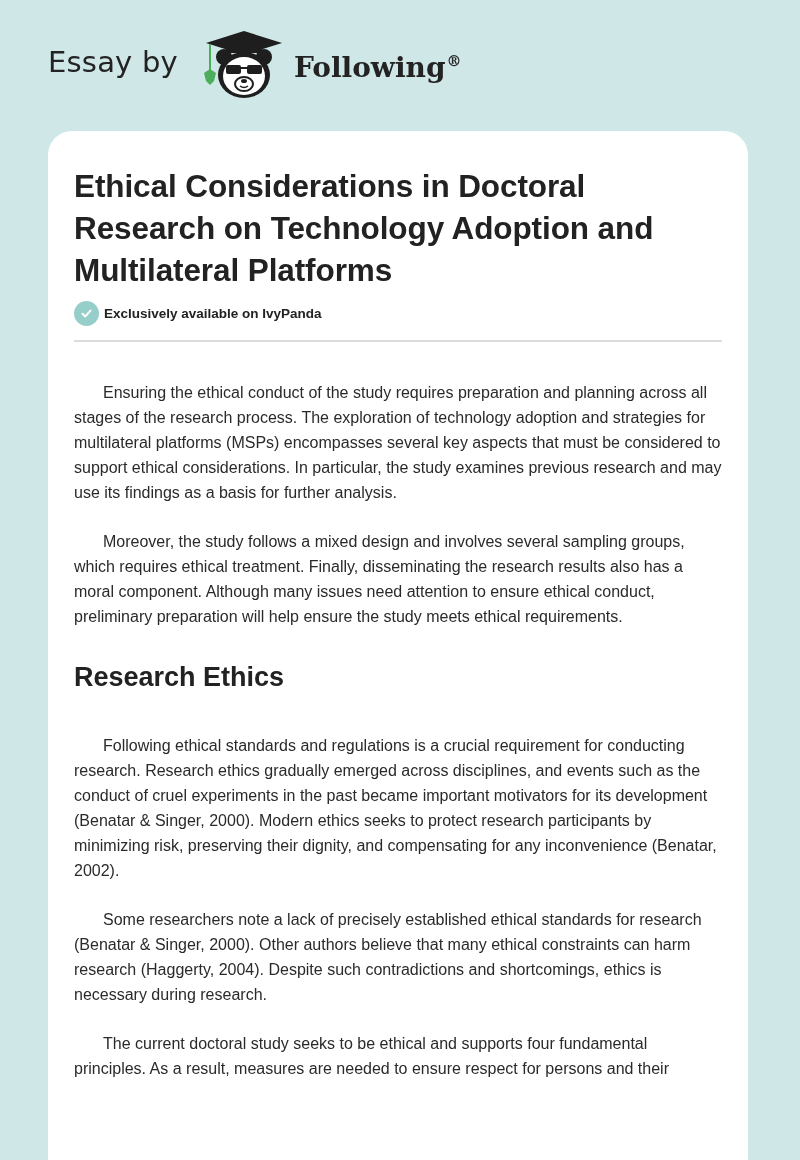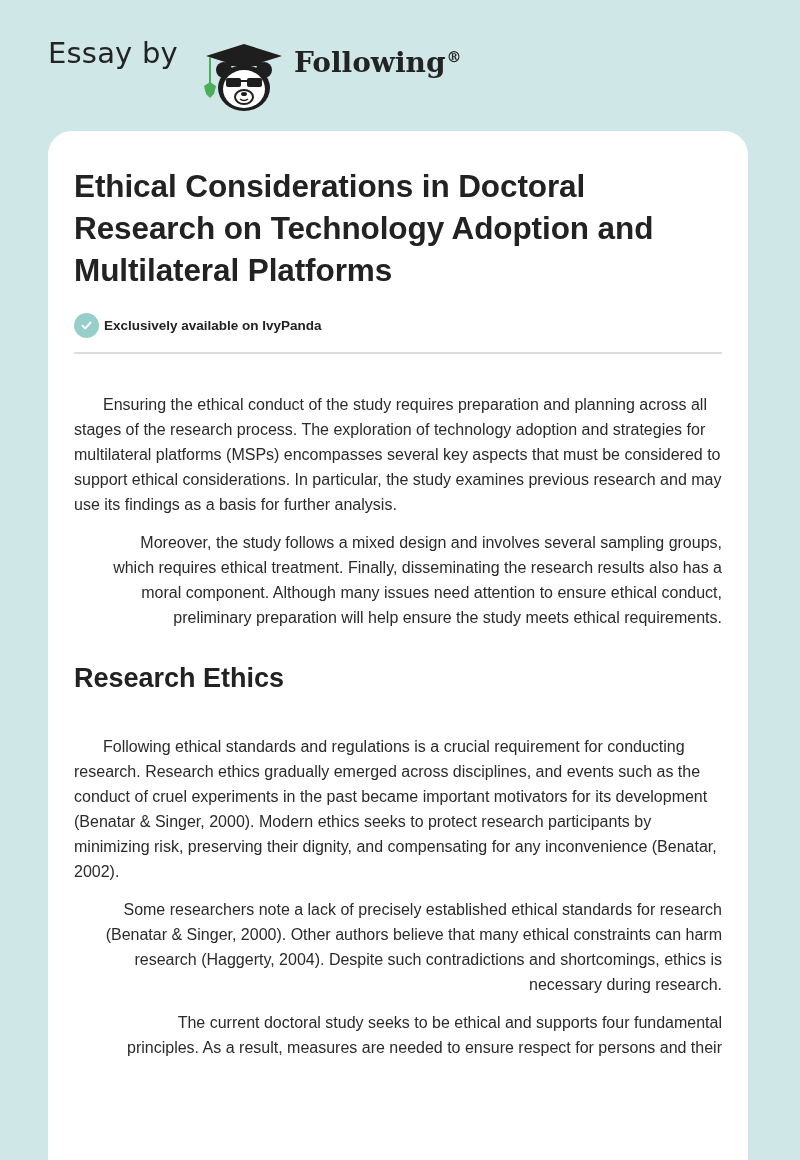--- a/index.html
+++ b/index.html
@@ -4,22 +4,22 @@
   <style>
     html, body { margin: 0; padding: 0; }
     body {
       width: 800px; height: 1160px; overflow: hidden;
       background: #d0e7e7;
       font-family: "Liberation Sans", sans-serif;
       color: #222;
       position: relative;
     }
     .brand {
-      position: absolute; left: 48px; top: 42px;
-      display: flex; align-items: flex-start; height: 70px;
+      position: absolute; left: 48px; top: 30px;
+      display: flex; align-items: center; height: 70px;
     }
     .brand-essay {
       font-family: "DejaVu Sans", sans-serif;
       font-size: 29px; color: #232323; letter-spacing: 0.2px;
       margin-right: 18px; margin-top: -6px;
     }
     .brand-logo { width: 92px; height: 72px; margin-right: 6px; }
     .brand-name {
       font-family: "DejaVu Serif", serif; font-weight: bold;
       font-size: 28px; color: #232323; margin-top: 4px;
@@ -30,38 +30,38 @@
       width: 700px; height: 1141px;
       background: #ffffff; border-radius: 24px;
       overflow: hidden;
     }
     .card-inner { padding: 34px 26px 0 26px; }
     h1 {
       margin: 0; font-size: 31.5px; line-height: 42px; font-weight: bold;
       color: #222; letter-spacing: -0.1px;
     }
     .exclusive {
-      display: flex; align-items: center; margin-top: 22px; text-align: right;
+      display: flex; align-items: center; margin-top: 10px; text-align: right;
     }
     .check {
       width: 25px; height: 25px; border-radius: 50%;
       background: #96cfca; display: flex; align-items: center; justify-content: center;
       margin-right: 5px;
     }
     .exclusive-text { font-size: 13.5px; font-weight: bold; color: #222; }
     .divider { height: 2px; background: #dcdcdc; margin-top: 14px; }
     h2 {
       margin: 24px 0 0 0; font-size: 27px; font-weight: bold; color: #222; line-height: 36px;
     }
     p {
       margin: 0; font-size: 16px; line-height: 25px; color: #2a2a2a;
       text-indent: 29px;
     }
     .p-first { margin-top: 38px; }
-    .p-next { margin-top: 13px; text-align: right; }
+    .p-next { margin-top: 24px; }
     .h2-second { margin-top: 30px; }
   </style>
 </head>
 <body>
 
 <div class="brand">
   <span class="brand-essay">Essay by</span>
   <svg class="brand-logo" viewBox="0 0 92 72">
 
     <polygon points="10,14 48,2 86,14 48,26" fill="#1e1e1e"></polygon>

